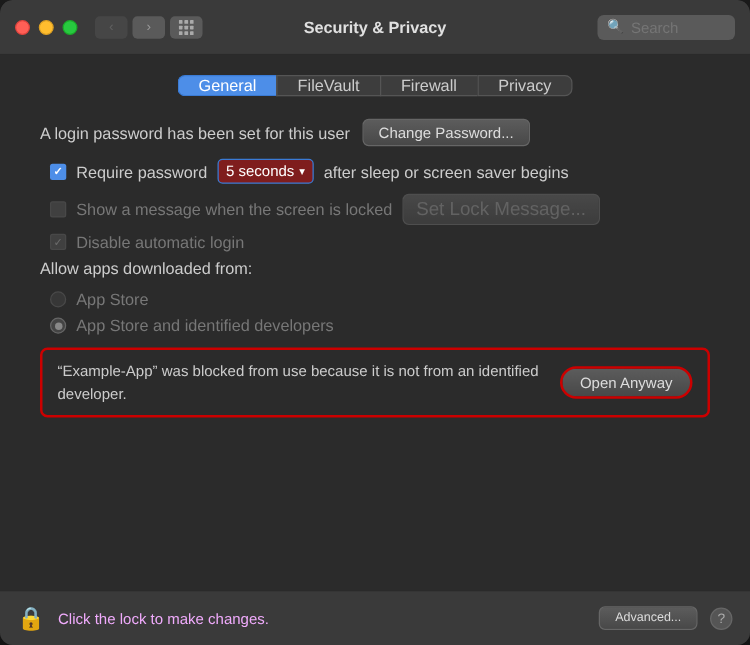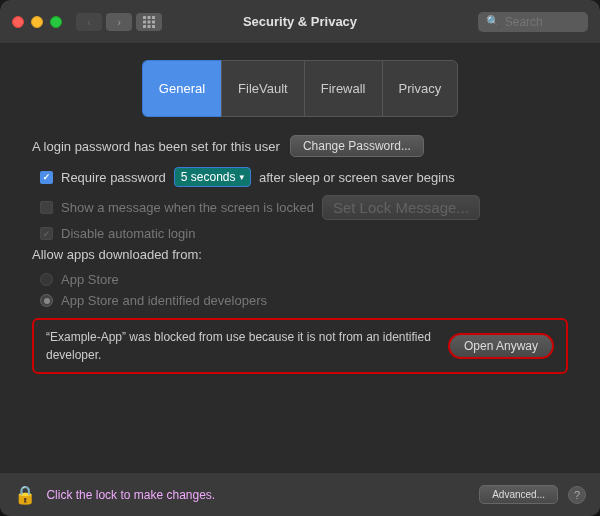--- a/index.html
+++ b/index.html
@@ -109,21 +109,21 @@
     }
 
     
     .tabs {
       display: flex;
       justify-content: center;
       gap: 0;
       margin-bottom: 18px;
     }
     .tab {
-      padding: 20px 16px;
+      padding: 0 16px;
       font-size: 13px;
       color: #ccc;
       cursor: pointer;
       background: #3d3d3d;
       border: 1px solid #555;
       border-right: none;
     }
     .tab:first-child { border-radius: 6px 0 0 6px; }
     .tab:last-child { border-radius: 0 6px 6px 0; border-right: 1px solid #555; }
     .tab.active {
@@ -191,21 +191,21 @@
       flex-shrink: 0;
       opacity: 0.5;
     }
     .checkbox-gray.checked::after {
       content: '✓';
       color: #aaa;
       font-size: 9px;
     }
 
     .dropdown-seconds {
-      background: #0f766e;
+      background: #7f1d1d;
       border: 1px solid #3a7bd5;
       border-radius: 4px;
       color: #fff;
       padding: 2px 6px;
       font-size: 12px;
       display: flex;
       align-items: center;
       gap: 4px;
       cursor: pointer;
     }

